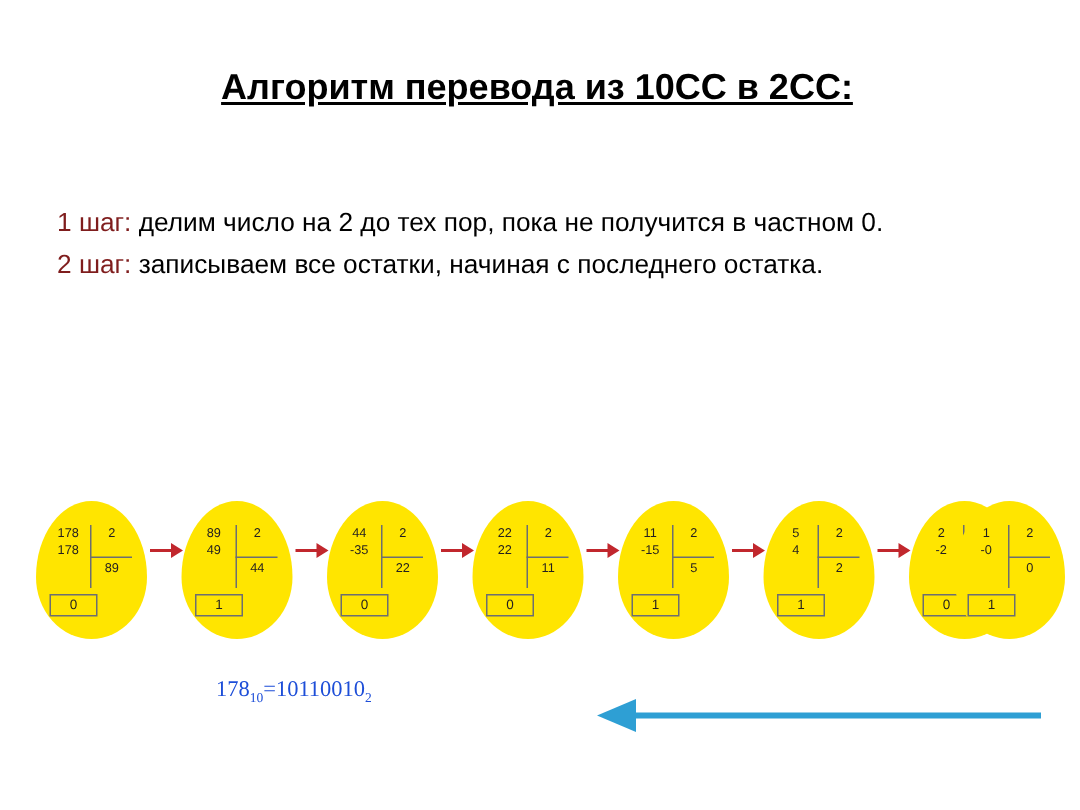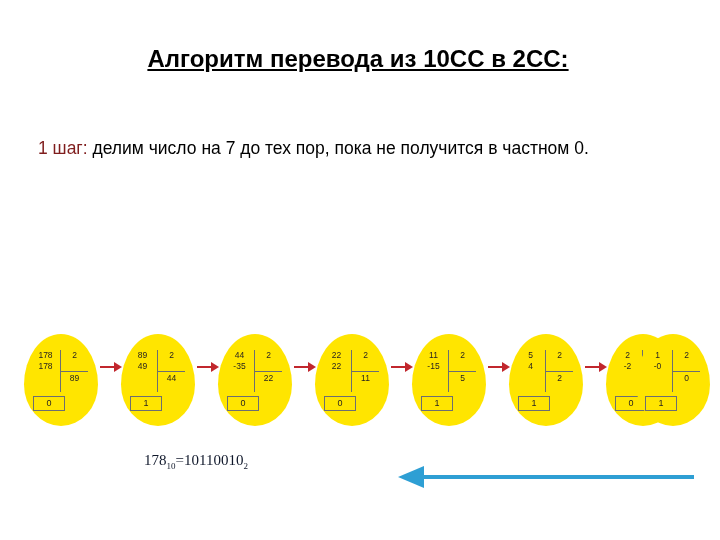--- a/index.html
+++ b/index.html
@@ -157,21 +157,21 @@
     height: 0;
     border-top: 5px solid transparent;
     border-bottom: 5px solid transparent;
     border-left: 8px solid #c1272d;
   }
   .formula {
     position: absolute;
     left: 128px;
     top: 118px;
     font-size: 15px;
-    color: #0f172a;
+    color: #1d4ed8;
     font-family: "Liberation Serif", serif;
   }
   .formula sub {
     font-size: 9px;
   }
   .blue-arrow {
     position: absolute;
     left: 382px;
     top: 131px;
     width: 296px;
@@ -200,21 +200,24 @@
 <body>
 
 <div class="slide">
 
   <div class="title">
     <span>Алгоритм перевода из 10СС в 2СС:</span>
   </div>
 
   <div class="body-text">
     <p>
-      <span class="step-label">1 шаг:</span><span> делим число на 7 до тех пор, пока не получится в частном 0.</span>
+      <span class="step-label">1 шаг:</span><span> делим число на 2 до тех пор, пока не получится в частном 0.</span>
+    </p>
+    <p>
+      <span class="step-label">2 шаг:</span><span> записываем все остатки, начиная с последнего остатка.</span>
     </p>
   </div>
 
   <div class="diagram">
 
     <div class="egg-row">
 
       <div class="egg" style="left:8px;">
         <div class="divbox">
           <div class="vline"></div>

